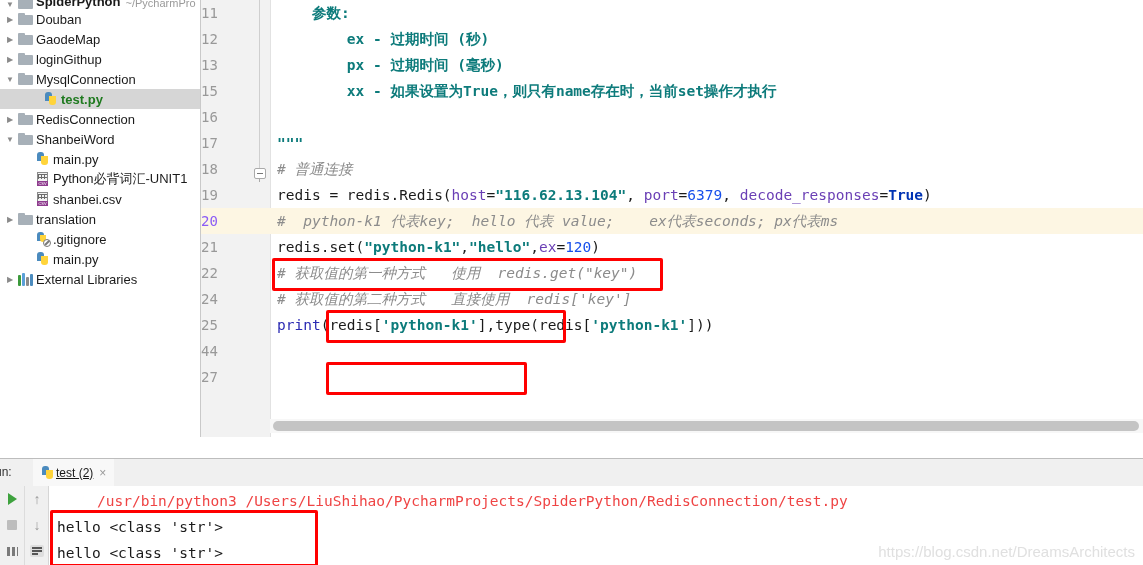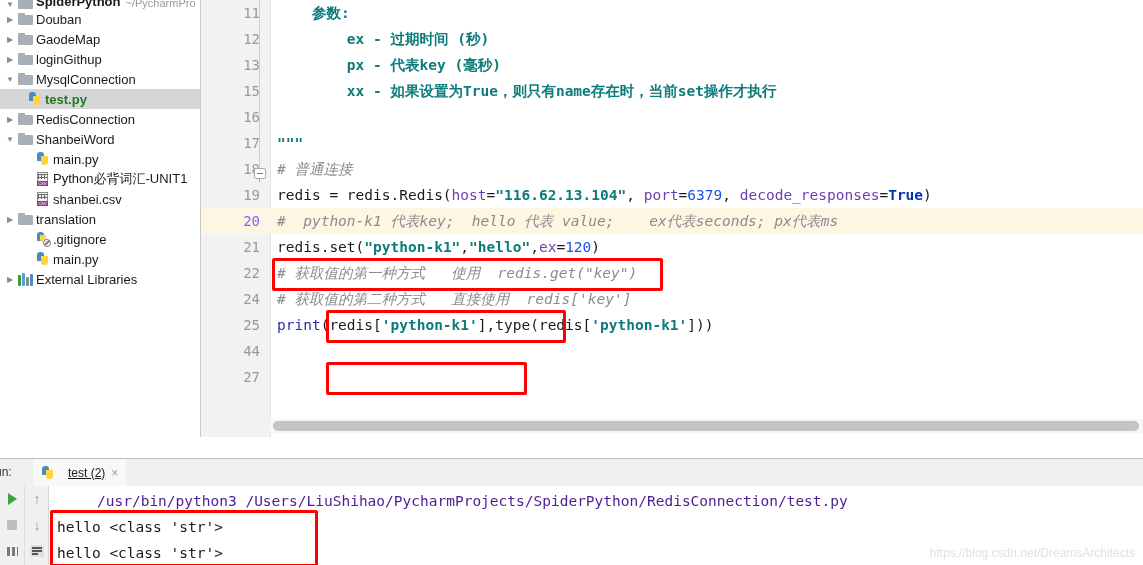--- a/index.html
+++ b/index.html
@@ -139,21 +139,21 @@
   }
   .code-line.hl { background: #fdf6e3; }
   .gutter {
     position: absolute; left: 0; top: 0;
     width: 69px; height: 100%;
     background: #f2f2f2;
     border-right: 1px solid #e2e2e2;
   }
   .lnum {
     width: 69px; flex: 0 0 69px;
-    text-align: right; padding-right: 10px;
+    text-align: left; padding-right: 10px;
     box-sizing: border-box;
     color: #999999;
     font-family: "DejaVu Sans Mono", monospace;
     font-size: 14px;
     z-index: 2;
   }
   .code-line.hl .lnum { color: #8b5cf6; }
   .ctext {
     padding-left: 7px;
     font-family: "DejaVu Sans Mono", monospace;
@@ -229,21 +229,21 @@
   }
   #run-tab {
     position: absolute; left: 33px; top: 0;
     height: 27px;
     display: flex; align-items: center;
     padding: 0 8px;
     background: #f8f8f8;
     border-bottom: 2px solid #9aa7bd;
     font-size: 12px;
   }
-  #run-tab .tab-title { margin-left: 13px; color: #1a1a1a; text-decoration: underline; }
+  #run-tab .tab-title { margin-left: 1px; color: #1a1a1a; text-decoration: underline; }
   #run-tab .tab-close { margin-left: 6px; color: #9a9a9a; font-size: 12px; }
 
   #run-toolbar {
     position: absolute; left: 0; top: 27px;
     width: 48px; height: 80px;
     background: #f0f0f0;
     border-right: 1px solid #d6d6d6;
   }
   .tb-col { position: absolute; top: 0; width: 24px; }
   .tb-col.left { left: 0; }
@@ -265,26 +265,26 @@
   #console-out {
     position: absolute; left: 49px; top: 27px;
     right: 0; bottom: 0;
     background: #ffffff;
     font-family: "DejaVu Sans Mono", monospace;
     font-size: 14.5px;
     padding-top: 2px;
     overflow: hidden;
   }
   .cline { height: 26px; line-height: 26px; white-space: pre; padding-left: 8px; }
-  .cline.path { color: #4c1d95; padding-left: 48px; }
+  .cline.path { color: #ef4444; padding-left: 48px; }
   .cline.out { color: #1a1a1a; }
 
   #watermark {
     position: absolute; right: 8px; bottom: 6px;
-    color: #e0e0e0; font-size: 12px;
+    color: #e0e0e0; font-size: 15px;
     font-family: "Liberation Sans", sans-serif;
     white-space: nowrap;
   }
 </style>
 </head>
 <body>
 
 <div id="app">
 
   <div id="project-pane">
@@ -322,21 +322,21 @@
           <span class="tree-label">loginGithup</span>
         </div>
         <div class="tree-row" style="padding-left: 2px;">
           <span class="twisty">▼</span>
           <span class="ico ico-folder">
             <span class="f-tab"></span>
             <span class="f-body"></span>
           </span>
           <span class="tree-label">MysqlConnection</span>
         </div>
-        <div class="tree-row selected" style="padding-left: 12px;">
+        <div class="tree-row selected" style="padding-left: 28px;">
           <span class="twisty"></span>
           <span class="ico ico-py">
             <span class="py-blue"></span>
             <span class="py-yellow"></span>
           </span>
           <span class="tree-label green">test.py</span>
         </div>
         <div class="tree-row" style="padding-left: 2px;">
           <span class="twisty">▶</span>
           <span class="ico ico-folder">
@@ -422,21 +422,21 @@
     <div class="gutter"></div>
     <div class="fold-line" style="top:0px; height:168px;"></div>
     <div class="fold-marker" style="top:168px;">
       <div class="fm-box"></div>
         <div class="fm-dash"></div>
         <div class="fm-tail"></div>
     </div>
     <div class="code-grid" id="code-grid">
         <div class="code-line"><span class="lnum">11</span><span class="ctext"><span class="s-doc">    参数:</span></span></div>
         <div class="code-line"><span class="lnum">12</span><span class="ctext"><span class="s-doc">        ex - 过期时间 (秒)</span></span></div>
-        <div class="code-line"><span class="lnum">13</span><span class="ctext"><span class="s-doc">        px - 代表key (毫秒)</span></span></div>
+        <div class="code-line"><span class="lnum">13</span><span class="ctext"><span class="s-doc">        px - 过期时间 (毫秒)</span></span></div>
         <div class="code-line"><span class="lnum">15</span><span class="ctext"><span class="s-doc">        xx - 如果设置为True，则只有name存在时，当前set操作才执行</span></span></div>
         <div class="code-line"><span class="lnum">16</span></div>
         <div class="code-line"><span class="lnum">17</span><span class="ctext"><span class="s-doc">"""</span></span></div>
         <div class="code-line"><span class="lnum">18</span><span class="ctext"><span class="s-cmt"># 普通连接</span></span></div>
         <div class="code-line"><span class="lnum">19</span><span class="ctext"><span class="s-def">redis = redis.Redis(</span><span class="s-param">host</span><span class="s-def">=</span><span class="s-str">"116.62.13.104"</span><span class="s-def">, </span><span class="s-param">port</span><span class="s-def">=</span><span class="s-num">6379</span><span class="s-def">, </span><span class="s-param">decode_responses</span><span class="s-def">=</span><span class="s-kw">True</span><span class="s-def">)</span></span></div>
         <div class="code-line hl"><span class="lnum">20</span><span class="ctext"><span class="s-cmt">#  python-k1 代表key;  hello 代表 value;    ex代表seconds; px代表ms</span></span></div>
         <div class="code-line"><span class="lnum">21</span><span class="ctext"><span class="s-def">redis.set(</span><span class="s-str">"python-k1"</span><span class="s-def">,</span><span class="s-str">"hello"</span><span class="s-def">,</span><span class="s-param">ex</span><span class="s-def">=</span><span class="s-num">120</span><span class="s-def">)</span></span></div>
         <div class="code-line"><span class="lnum">22</span><span class="ctext"><span class="s-cmt"># 获取值的第一种方式   使用  redis.get("key")</span></span></div>
         <div class="code-line"><span class="lnum">24</span><span class="ctext"><span class="s-cmt"># 获取值的第二种方式   直接使用  redis['key']</span></span></div>
         <div class="code-line"><span class="lnum">25</span><span class="ctext"><span class="s-print">print</span><span class="s-def">(redis[</span><span class="s-str">'python-k1'</span><span class="s-def">],type(redis[</span><span class="s-str">'python-k1'</span><span class="s-def">]))</span></span></div>

